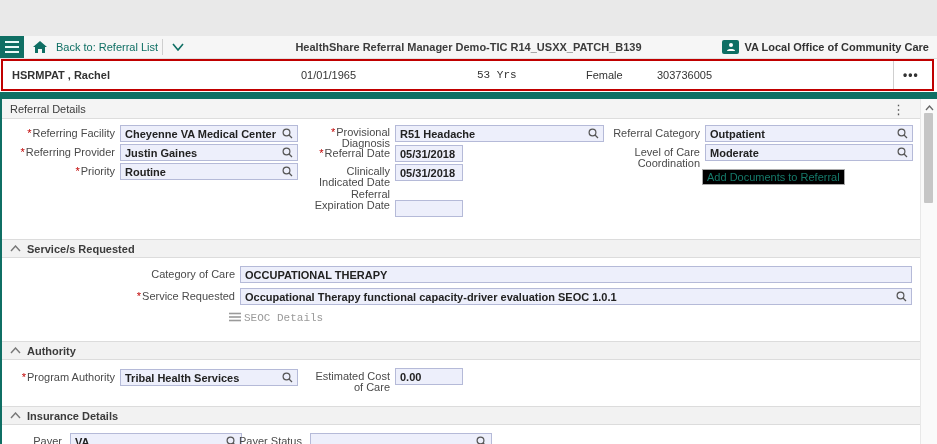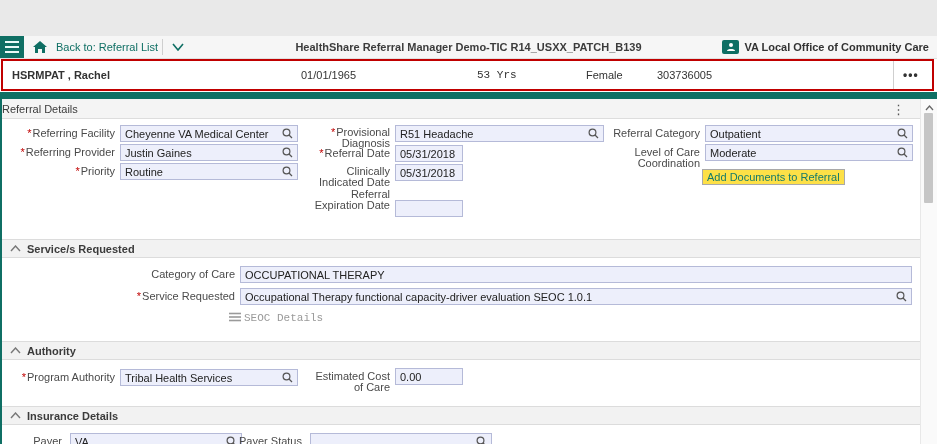--- a/index.html
+++ b/index.html
@@ -34,36 +34,36 @@
   .p-gender{left:583px;}
   .p-id{left:654px;}
   .p-sep{position:absolute;left:890px;top:4px;width:1px;height:20px;background:#cfcfcf;}
   .p-more{left:900px;color:#0f6f64;font-weight:bold;letter-spacing:1px;cursor:pointer;font-size:12px;}
 
   .teal-strip{position:absolute;left:0;top:56px;width:937px;height:7px;background:#0f6f64;}
   .left-edge{position:absolute;left:0;top:63px;width:2px;height:374px;background:#0f6f64;}
 
   
   .panel-hdr{position:absolute;left:2px;top:63px;width:919px;height:20px;background:#f4f4f4;
-             border-bottom:1px solid #ddd;display:flex;align-items:center;box-sizing:border-box;color:#3b3b3b;}
+             border-bottom:1px solid #ddd;display:flex;align-items:center;padding-left:8px;box-sizing:border-box;color:#3b3b3b;}
   .kebab{position:absolute;right:16px;top:0;height:20px;display:flex;align-items:center;
          color:#555;font-size:13px;cursor:pointer;}
   .sect{position:absolute;left:2px;width:919px;height:19px;background:#f2f2f2;
         border-top:1px solid #dcdcdc;border-bottom:1px solid #dcdcdc;display:flex;align-items:center;
         gap:6px;padding-left:8px;box-sizing:border-box;cursor:pointer;}
   .sect-t{font-weight:bold;color:#3b3b3b;}
 
   
   .lbl{position:absolute;text-align:right;color:#4a4a4a;line-height:11px;}
   .star{color:#c00000;margin-right:1px;}
   .fld{position:absolute;height:15px;background:#edeffb;border:1px solid #b5bad8;
        display:flex;align-items:center;padding:0 4px;box-sizing:content-box;color:#222;cursor:text;}
-  .fval{white-space:nowrap;overflow:hidden;flex:1;}
+  .fval{white-space:nowrap;overflow:hidden;flex:1;font-weight:bold;}
   .sicon{display:flex;align-items:center;margin-left:4px;cursor:pointer;}
-  .tooltip{position:absolute;left:702px;top:133px;background:#fde047;border:1px solid #a9a9a9;
+  .tooltip{position:absolute;left:702px;top:133px;background:#000000;border:1px solid #a9a9a9;
            padding:1px 4px;color:#157a6a;}
   .seoc{position:absolute;left:229px;top:276px;display:flex;align-items:flex-start;gap:3px;color:#9a9a9a;cursor:pointer;font-family:Liberation Mono, monospace;}
 
   
   .scrollbar{position:absolute;right:0;top:63px;width:16px;height:352px;background:#fafafa;border-left:1px solid #e8e8e8;}
   .scroll-up{position:absolute;top:2px;left:1px;width:14px;height:14px;display:flex;align-items:center;justify-content:center;cursor:pointer;}
   .scroll-thumb{position:absolute;top:14px;left:3px;width:9px;height:90px;background:#c6c6c6;border-radius:1px;cursor:grab;}
 
   
   .footer{position:absolute;left:0;top:415px;width:937px;height:22px;background:#f4f4f4;border-top:1px solid #ddd;}

